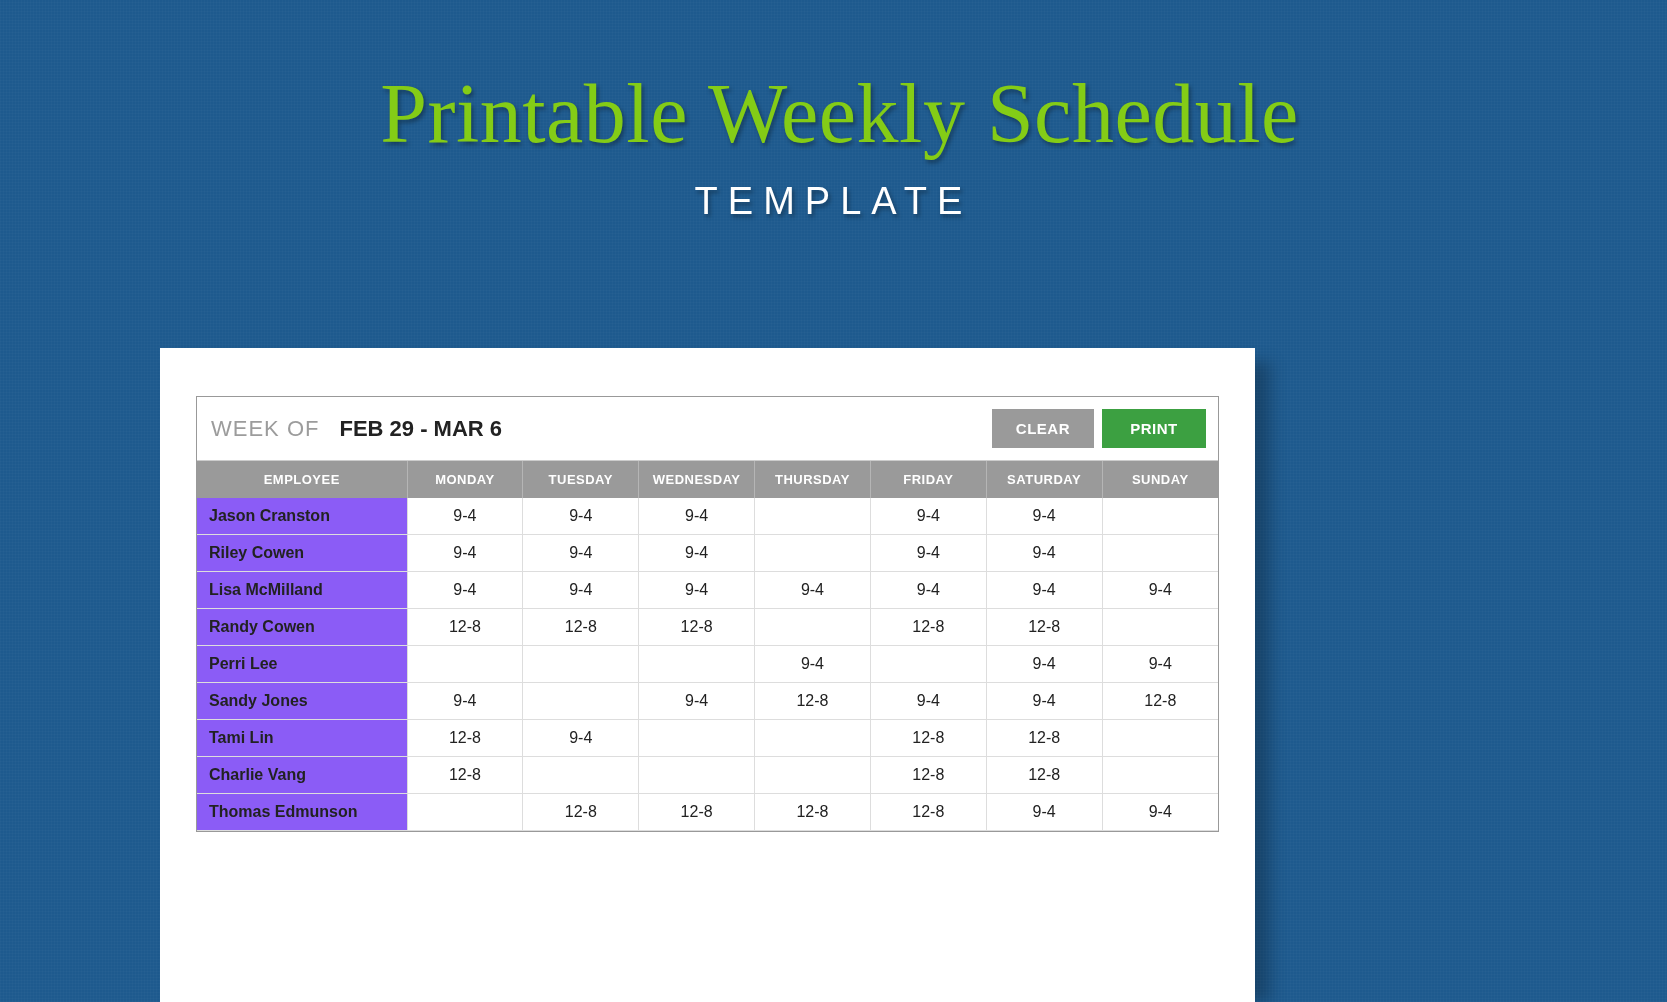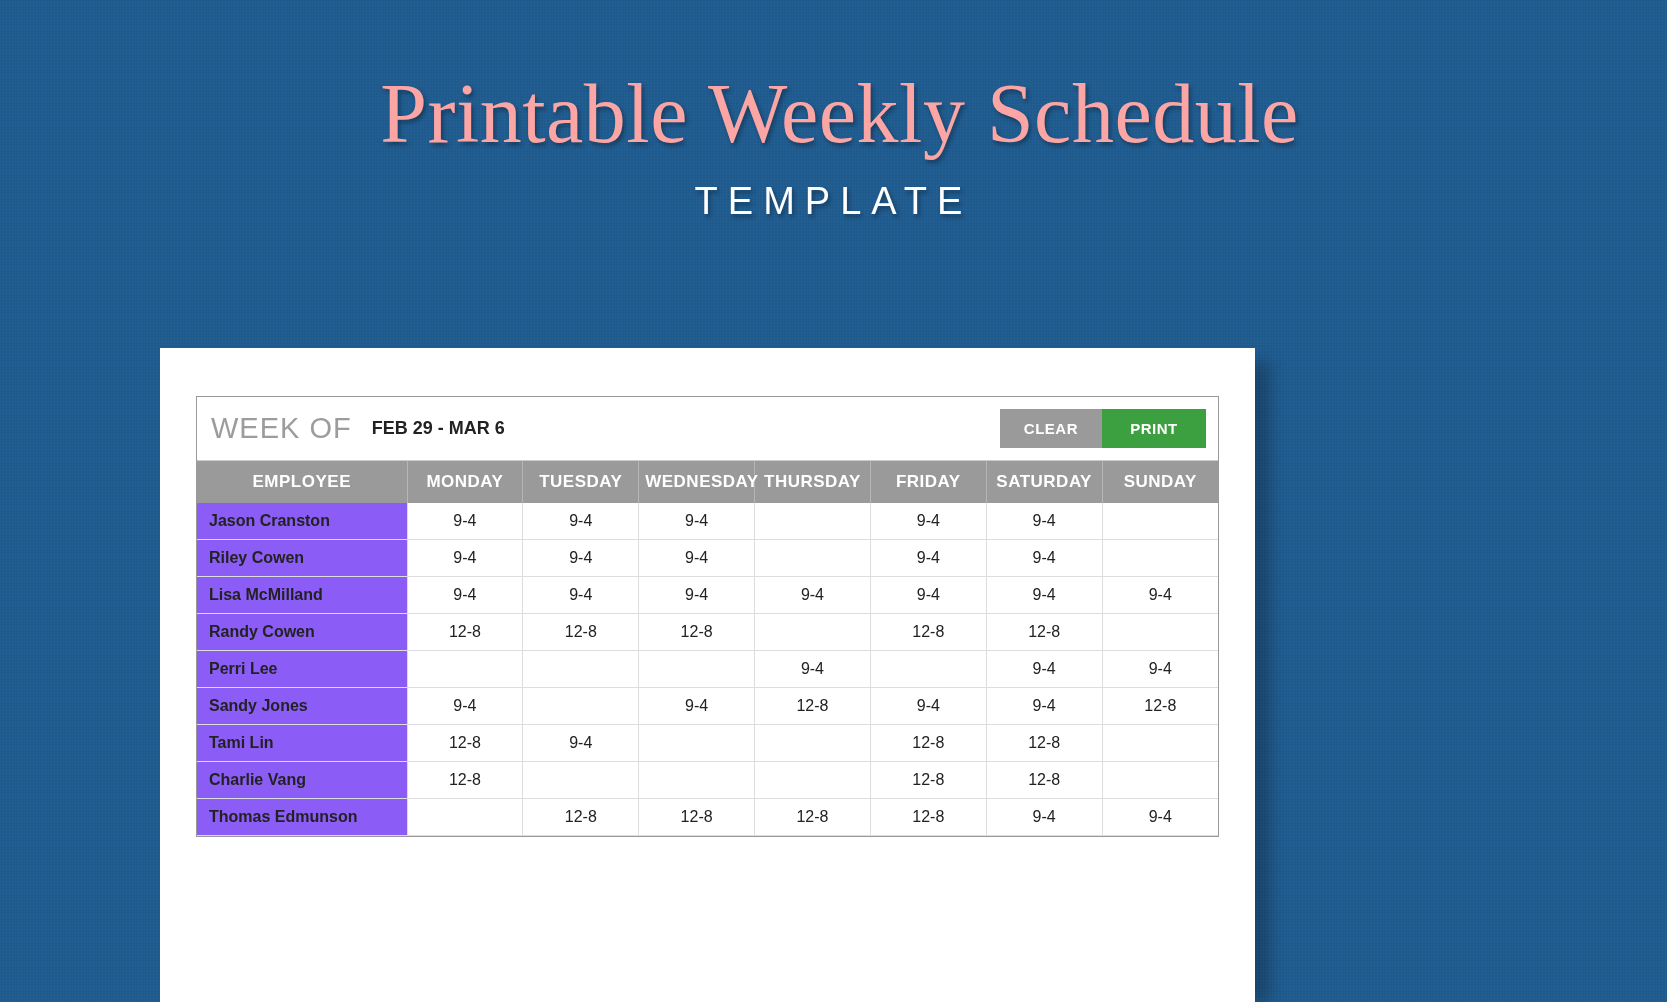--- a/index.html
+++ b/index.html
@@ -22,21 +22,21 @@
     
     .header {
       text-align: center;
       padding-top: 65px;
     }
     
     .main-title {
       font-family: Georgia, "Times New Roman", serif;
       font-size: 84px;
       font-weight: 400;
-      color: #fca5a5;
+      color: #84cc16;
       text-shadow: 2px 3px 4px rgba(0,0,0,0.35);
       letter-spacing: 0.5px;
       margin-left: 12px;
     }
     
     .subtitle {
       font-family: -apple-system, BlinkMacSystemFont, "Segoe UI", Arial, sans-serif;
       font-size: 38px;
       font-weight: 300;
       color: #ffffff;
@@ -70,28 +70,28 @@
     }
     
     .toolbar {
       display: flex;
       align-items: center;
       padding: 12px 12px 12px 14px;
       border-bottom: 1px solid #ccc;
     }
     
     .week-label {
-      font-size: 29px;
+      font-size: 22px;
       font-weight: 400;
       color: #9c9c9c;
       letter-spacing: 1px;
     }
     
     .week-range {
-      font-size: 18px;
+      font-size: 22px;
       font-weight: 700;
       color: #222;
       margin-left: 20px;
     }
     
     .toolbar-spacer {
       flex: 1;
     }
     
     .btn {
@@ -103,38 +103,39 @@
       border: none;
       letter-spacing: 0.5px;
       cursor: pointer;
       display: flex;
       align-items: center;
       justify-content: center;
     }
     
     .btn-clear {
       background: #9a9a9a;
+      margin-right: 8px;
       min-width: 96px;
     }
     
     .btn-print {
       background: #3ca041;
       min-width: 104px;
     }
     
     .schedule-table {
       width: 100%;
       border-collapse: collapse;
       table-layout: fixed;
     }
     
     .schedule-table thead th {
       background: #9a9a9a;
       color: #ffffff;
-      font-size: 17px;
+      font-size: 13px;
       font-weight: 700;
       letter-spacing: 0.5px;
       text-align: center;
       padding: 11px 6px;
       border-right: 1px solid #b5b5b5;
     }
     
     .schedule-table thead th:first-child {
       width: 210px;
     }

